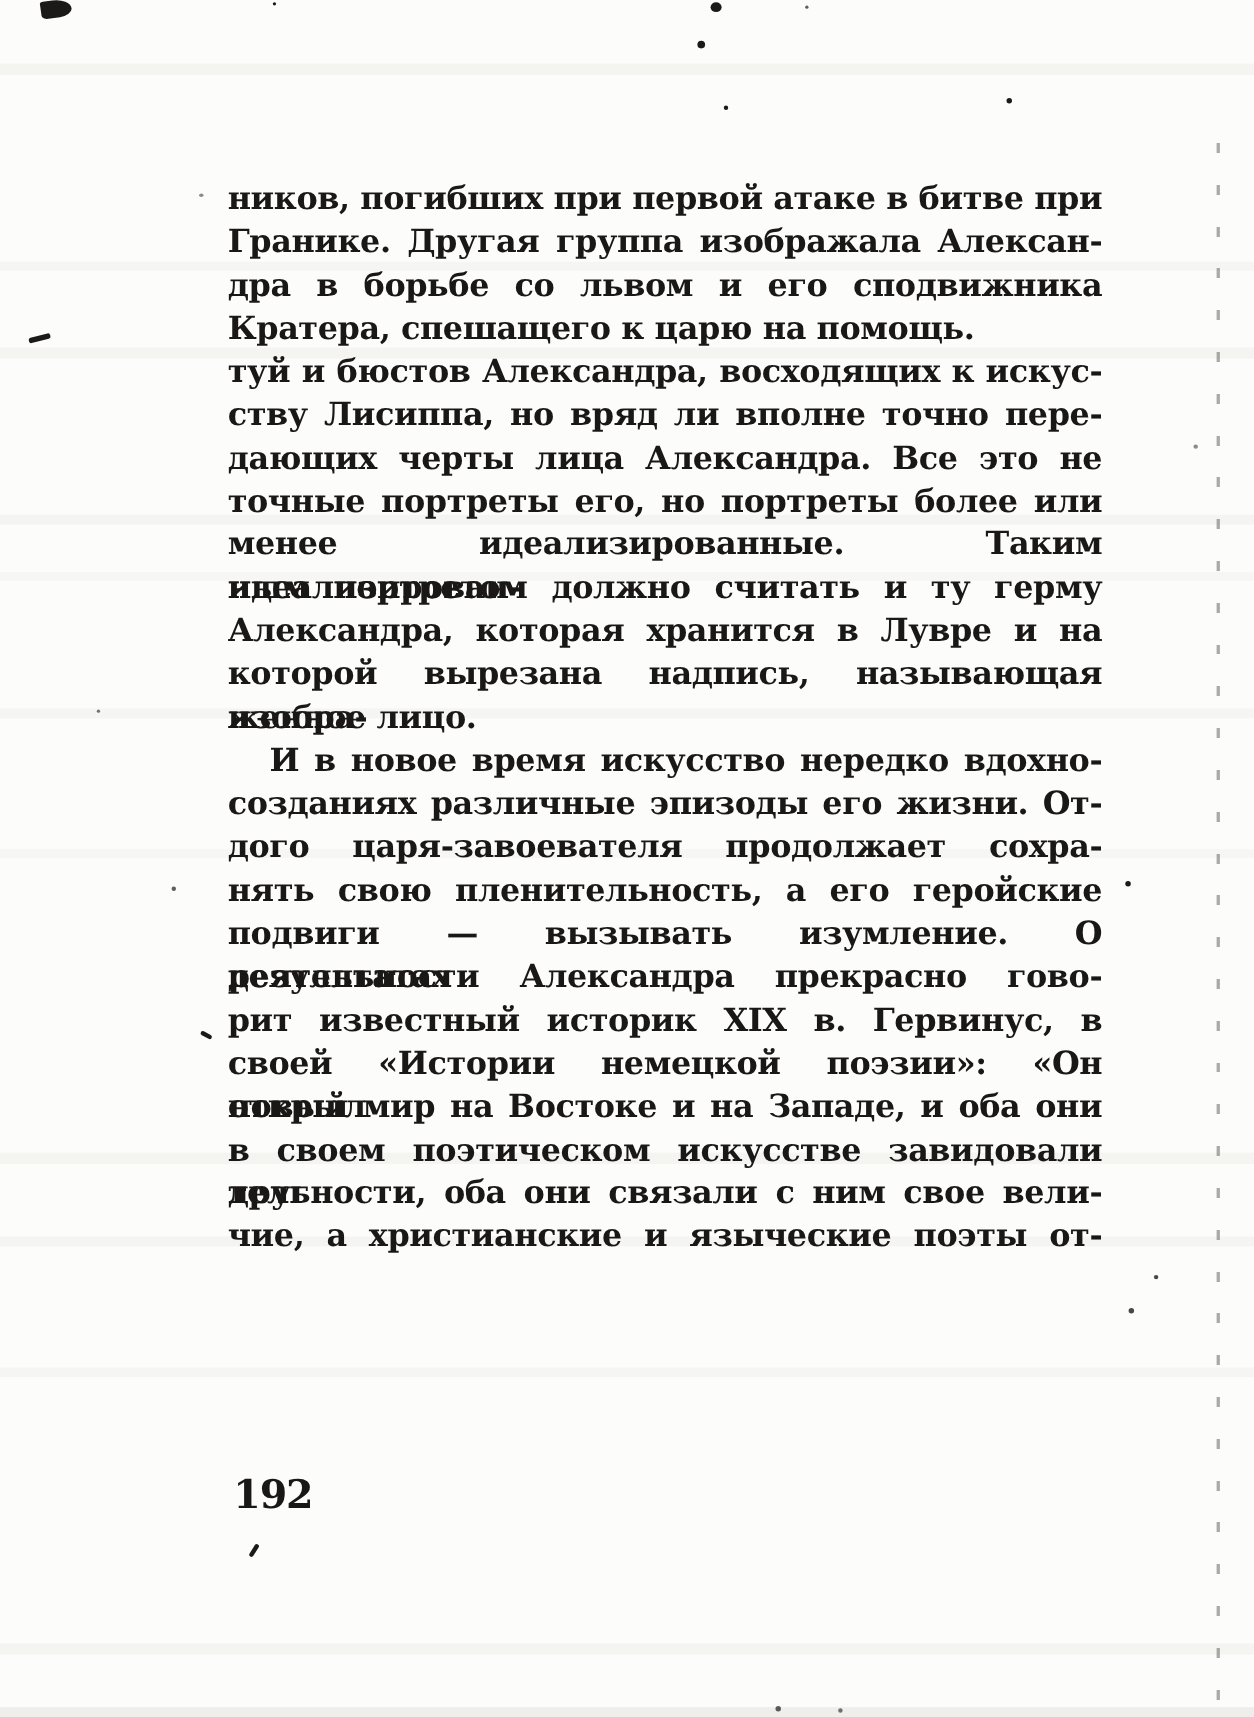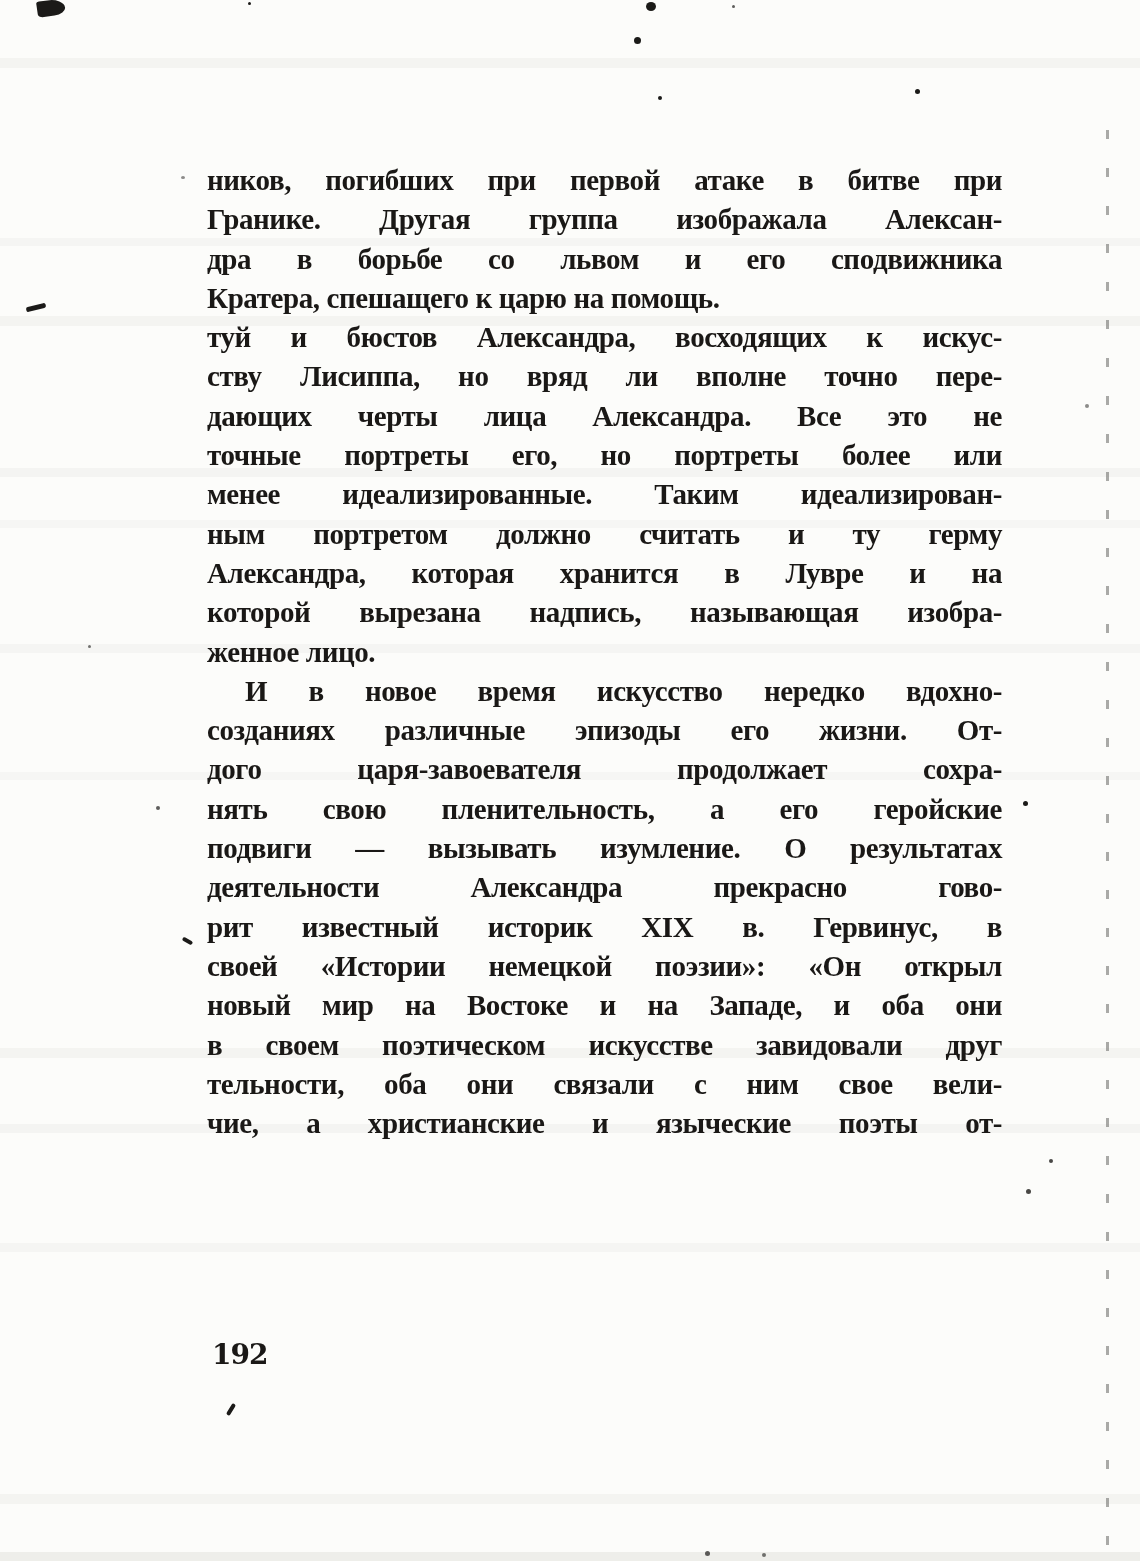--- a/index.html
+++ b/index.html
@@ -31,21 +31,20 @@
   
   .text-block {
     position: absolute;
     left: 207px;
     top: 161px;
     width: 795px;
     color: #1a1816;
     font-size: 29px;
     font-weight: 700;
     letter-spacing: -0.4px;
-    font-family: Liberation Serif, serif;
   }
   .line {
     height: 39.3px;
     line-height: 39.3px;
     text-align: justify;
     text-align-last: justify;
     text-justify: inter-word;
     white-space: normal;
   }
   .line.indent {
@@ -53,21 +52,21 @@
   }
   .line.para-end {
     text-align-last: left;
   }
   
   .page-number {
     position: absolute;
     left: 212px;
     top: 1338px;
     color: #1a1816;
-    font-size: 28px;
+    font-size: 36px;
     font-weight: 700;
     letter-spacing: -1px;
   }
   
   .gutter-line {
     position: absolute;
     left: 1106px;
     top: 130px;
     width: 3px;
     height: 1428px;

